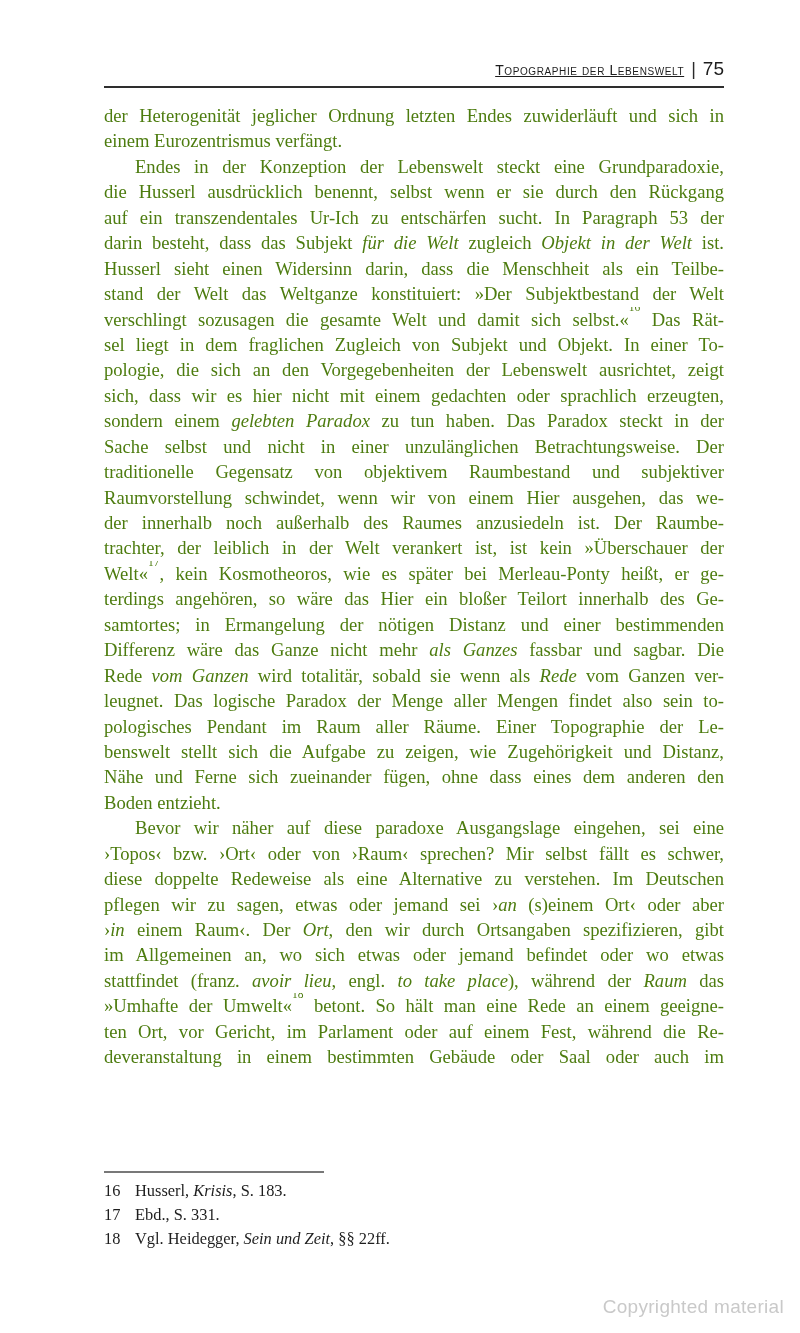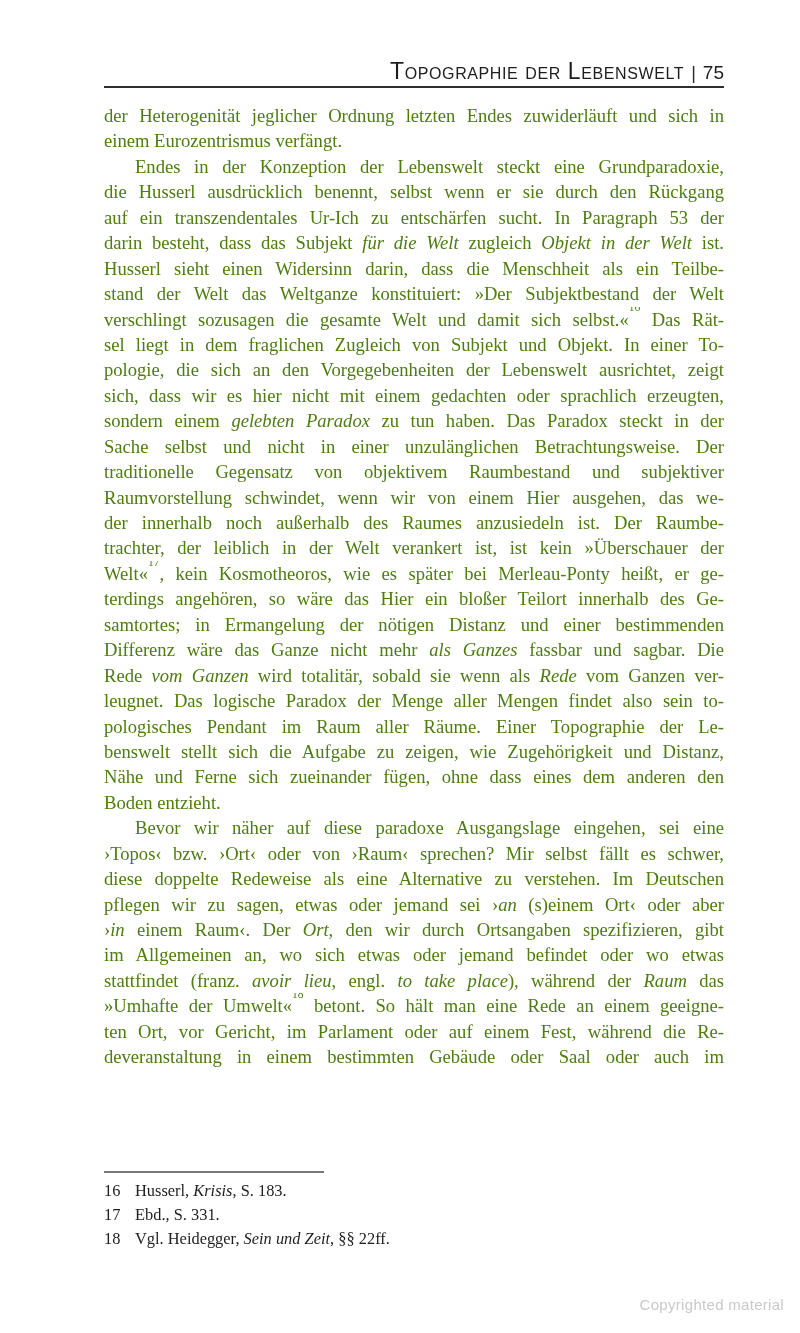--- a/index.html
+++ b/index.html
@@ -13,21 +13,21 @@
   .page { position:absolute; inset:0; }
 
   
   .running-head {
     position:absolute; top:58px; left:104px; width:620px;
     text-align:right;
     font-family:"Liberation Sans", sans-serif;
     color:#1d1d1d;
     white-space:nowrap;
   }
-  .head-title { font-variant:small-caps; font-size:23px; letter-spacing:0.6px; }
+  .head-title { font-variant:small-caps; font-size:14px; letter-spacing:0.6px;text-decoration:underline; }
   .head-sep   { font-size:18px; padding:0 7px; font-weight:400; color:#2a2a2a; }
   .head-num   { font-size:19px;text-align:center; }
   .head-rule {
     position:absolute; top:86px; left:104px; width:620px; height:2px;
     background:#2e2e2e;
   }
 
   
   .body-text {
     position:absolute; top:103px; left:104px; width:620px;
@@ -60,21 +60,21 @@
     color:#1e1e1e;
   }
   .fn-row { display:flex; }
   .fn-num { flex:none; width:31px; }
   .fn-text { flex:1; }
 
   
   .watermark {
     position:absolute; top:1296px; right:16px;
     font-family:"Liberation Sans", sans-serif;
-    font-size:15px; color:#c9c9c9;
+    font-size:19px; color:#c9c9c9;
     letter-spacing:0.3px;
   }
 </style>
 </head>
 <body>
 
 <div class="page">
 
   <header class="running-head">
     <span class="head-title">Topographie der Lebenswelt</span><span class="head-sep">|</span><span class="head-num">75</span>

